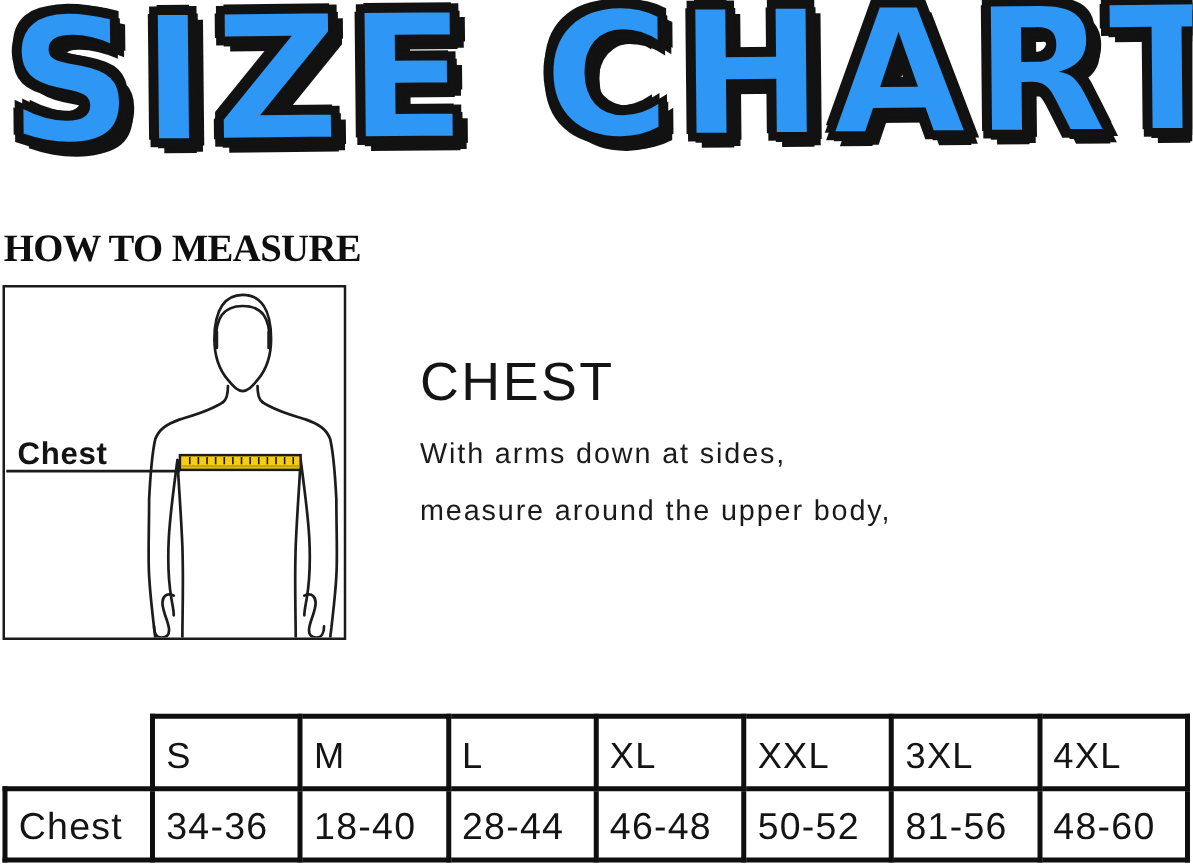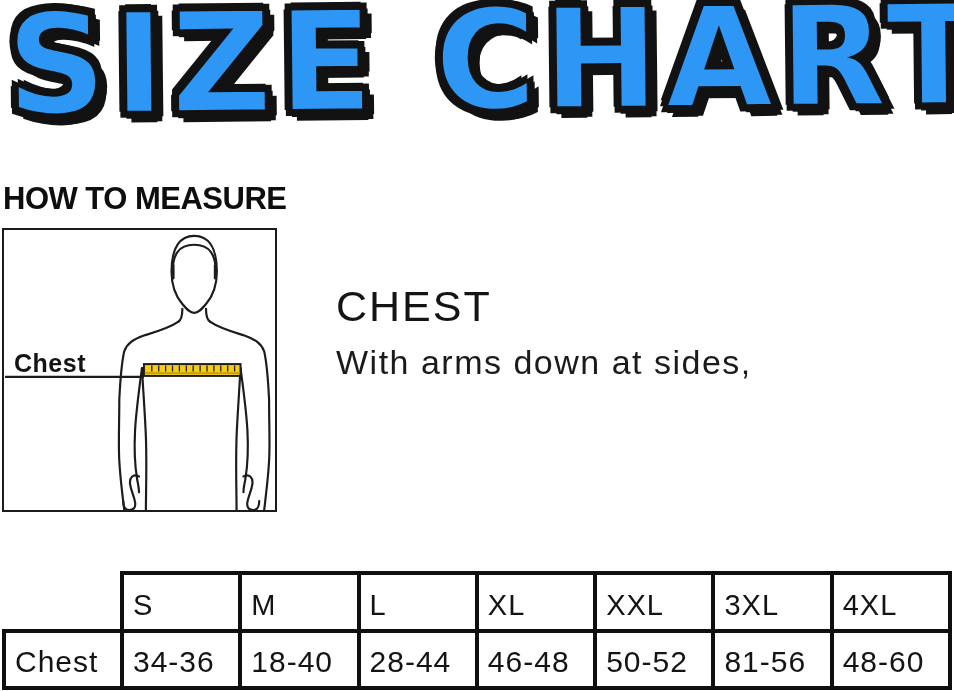--- a/index.html
+++ b/index.html
@@ -19,41 +19,41 @@
       -6px -6px 0 #121212, 0 -7px 0 #121212, 6px -6px 0 #121212,
       -7px 0 0 #121212, 7px 0 0 #121212,
       -6px 6px 0 #121212, 0 7px 0 #121212, 6px 6px 0 #121212,
       10px 10px 0 #121212, 5px 11px 0 #121212, 11px 5px 0 #121212;
     transform:rotate(-0.6deg);transform-origin:left top;
   }
 
   
   #how-heading{
     position:absolute;left:3px;top:181px;
-    font-size:31px;font-weight:bold;letter-spacing:-0.5px;color:#0e0e0e;
+    font-size:31px;font-weight:bold;letter-spacing:-0.5px;color:#0e0e0e;font-family:Liberation Serif, serif;
   }
 
   #figure-box{
     position:absolute;left:2px;top:228px;width:275px;height:284px;
     border:2px solid #1b1b1b;box-sizing:border-box;background:#ffffff;
   }
   #figure-box svg{display:block;width:100%;height:100%;}
   #chest-callout-label{
     position:absolute;left:10px;top:119px;
     font-size:25px;font-weight:bold;letter-spacing:0.5px;color:#141414;
   }
 
   
   #instructions{position:absolute;left:336px;top:280px;}
   #instructions .heading{
     font-size:43px;font-weight:normal;letter-spacing:2px;
     line-height:52px;margin-bottom:7px;color:#141414;
   }
   #instructions .line{
-    font-size:34px;line-height:46px;letter-spacing:1.5px;color:#1b1b1b;
+    font-size:23px;line-height:46px;letter-spacing:1.5px;color:#1b1b1b;
   }
 
   
   #size-table{
     position:absolute;left:2px;top:571px;width:950px;
     border-collapse:collapse;table-layout:fixed;
     font-size:30px;color:#141414;
   }
   #size-table th,#size-table td{
     border:4px solid #0f0f0f;
@@ -121,20 +121,21 @@
       </g>
 
       <path d="M1,149 L142,149" stroke="#1c1c1c" stroke-width="2.4" fill="none"></path>
     </svg>
     <span id="chest-callout-label">Chest</span>
   </div>
 
   <div id="instructions">
     <div class="heading">CHEST</div>
     <div class="line">With arms down at sides,</div>
+    <div class="line">measure around the upper body,</div>
   </div>
 
   <table id="size-table">
     <colgroup>
       <col class="c0">
         <col>
         <col>
         <col>
         <col>
         <col>

